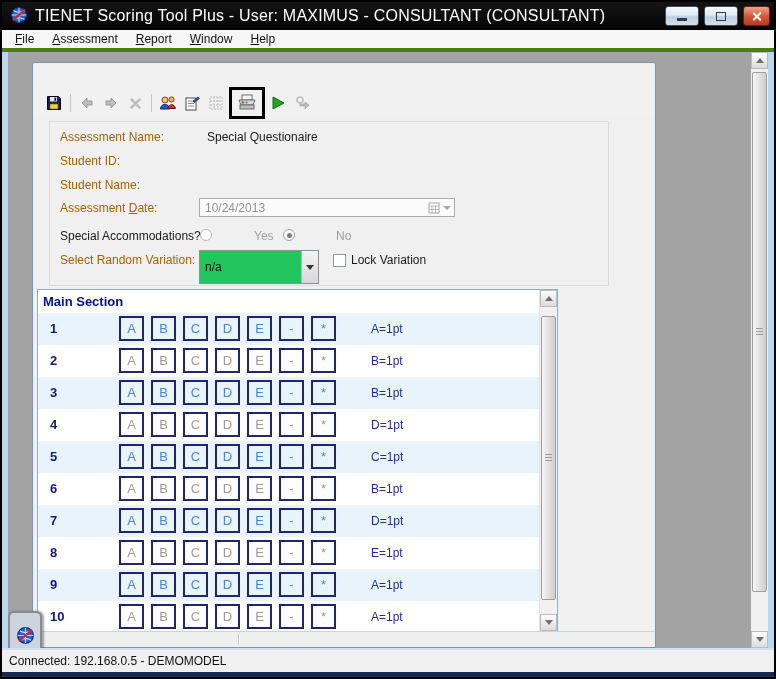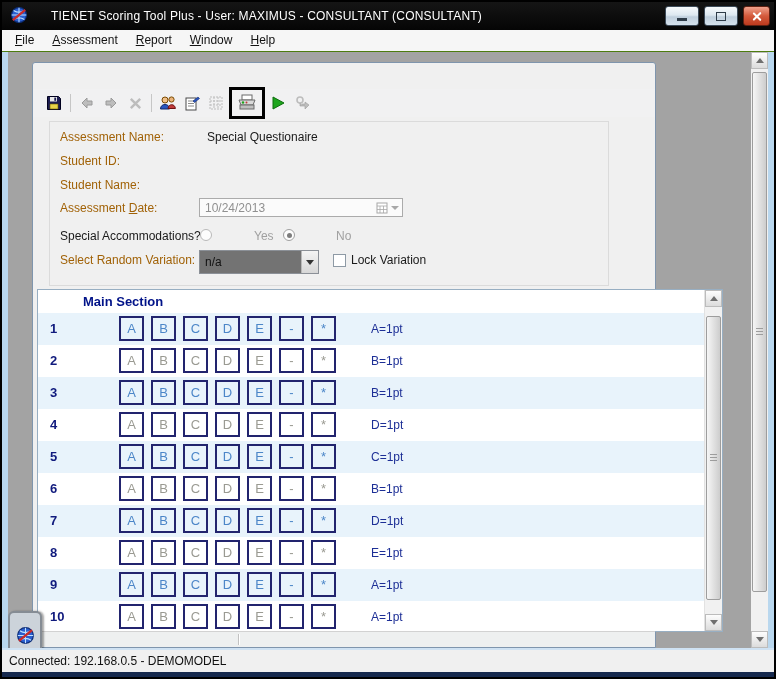--- a/index.html
+++ b/index.html
@@ -1,31 +1,31 @@
 <!DOCTYPE html>
 <html><head>
 <meta charset="utf-8">
 <style>
   html,body{margin:0;padding:0;background:#555;}
   #screen{position:relative;width:776px;height:679px;background:#000;font-family:"Liberation Sans",sans-serif;font-size:12px;overflow:hidden;}
   button{font-family:inherit;cursor:default;}
   
   .titlebar{position:absolute;left:2px;top:2px;width:772px;height:28px;background:linear-gradient(#151515,#050505);color:#fff;display:flex;align-items:center;padding-left:8px;box-sizing:border-box;}
-  .titlebar .ttl{margin-left:23px;font-size:12px;letter-spacing:.2px;}
+  .titlebar .ttl{margin-left:7px;font-size:16px;letter-spacing:.2px;}
   .mbtns{position:absolute;right:4px;top:4px;display:flex;gap:5px;}
   .mbtn{width:34px;height:20px;border:1px solid #3c4a58;border-radius:3px;background:linear-gradient(#f7fafc,#dde8f1 45%,#bfcfdd 55%,#d4e1ec);display:flex;align-items:center;justify-content:center;box-sizing:border-box;}
   .mbtn.close{width:27px;background:linear-gradient(#f0a28d,#d45a3c 50%,#bc3a1e);border-color:#5e2012;}
   .glyph-min{width:10px;height:3px;background:#2e3c49;margin-top:7px;}
   .glyph-restore{width:8px;height:7px;border:1.5px solid #2e3c49;background:transparent;}
   .glyph-close{position:relative;width:11px;height:11px;}
   .glyph-close::before,.glyph-close::after{content:'';position:absolute;left:5px;top:0;width:2.4px;height:11px;background:#fff;border-radius:1px;}
   .glyph-close::before{transform:rotate(45deg);}
   .glyph-close::after{transform:rotate(-45deg);}
   
-  .menubar{position:absolute;left:2px;top:30px;width:772px;height:22px;background:#f6f6f6;border-bottom:1px solid #4d7c0f;display:flex;align-items:flex-start;padding-left:4px;box-sizing:border-box;color:#111;}
+  .menubar{position:absolute;left:2px;top:30px;width:772px;height:22px;background:#f6f6f6;border-bottom:4px solid #4d7c0f;display:flex;align-items:center;padding-left:4px;box-sizing:border-box;color:#111;}
   .menu-item{padding:3px 9px;}
   .menu-item .mn{text-decoration:underline;}
   
   .client{position:absolute;left:2px;top:52px;width:772px;height:596px;background:#b9d7ee;}
   .mdi{position:absolute;left:6px;top:0;width:760px;height:596px;background:#a3a3a3;}
   
   .vsb{position:absolute;top:0;bottom:0;width:17px;background:#f1f1f1;}
   .sb-arrow{position:absolute;left:0;width:17px;height:17px;background:linear-gradient(#fdfdfd,#dcdcdc);border:1px solid #bcbcbc;box-sizing:border-box;display:flex;align-items:center;justify-content:center;}
   .tri-up{width:0;height:0;border-left:4px solid transparent;border-right:4px solid transparent;border-bottom:5px solid #6f6f6f;}
   .tri-down{width:0;height:0;border-left:4px solid transparent;border-right:4px solid transparent;border-top:5px solid #6f6f6f;}
@@ -44,34 +44,34 @@
   .toolbar{position:absolute;left:0;top:26px;right:0;height:28px;background:#f1f1f2;display:flex;align-items:center;padding-left:9px;}
   .tbtn{width:24px;height:24px;display:flex;align-items:center;justify-content:center;background:transparent;border:none;padding:0;}
   .tsep{width:1px;height:18px;background:#c6c6c6;margin:0 4px;}
   .hl-rect{border:3px solid #000;width:36px;height:32px;display:flex;align-items:center;justify-content:center;box-sizing:border-box;margin:0 1px;background:transparent;}
   
   .formarea{position:absolute;left:0;top:54px;right:0;height:172px;}
   .form-group{position:absolute;left:16px;top:4px;width:558px;height:163px;border:1px solid #dbdbdb;background:#f0f0f0;}
   .flabel{position:absolute;left:10px;color:#a16207;white-space:nowrap;}
   .fvalue{position:absolute;left:157px;color:#1a1a1a;white-space:nowrap;}
   .mn{text-decoration:underline;}
-  .date-box{position:absolute;left:149px;top:76px;width:204px;height:19px;background:#fbfbfb;border:1px solid #ababab;box-sizing:border-box;display:flex;align-items:center;padding-left:5px;color:#909090;}
+  .date-box{position:absolute;left:149px;top:76px;width:256px;height:19px;background:#fbfbfb;border:1px solid #ababab;box-sizing:border-box;display:flex;align-items:center;padding-left:5px;color:#909090;}
   .cal-group{margin-left:auto;display:flex;align-items:center;gap:3px;padding-right:3px;}
   .tri-down-sm{width:0;height:0;border-left:4px solid transparent;border-right:4px solid transparent;border-top:4px solid #a8a8a8;}
   .radio{position:absolute;width:12px;height:12px;border:1px solid #b9b9b9;border-radius:50%;background:#fdfdfd;box-sizing:border-box;}
   .radio.sel{border-color:#a0a0a0;}
   .radio.sel::after{content:'';position:absolute;left:2.5px;top:2.5px;width:5px;height:5px;border-radius:50%;background:#7d7d7d;}
   .rlabel{position:absolute;color:#a0a0a0;margin-left:36px;}
-  .combo{position:absolute;left:149px;top:128px;width:120px;height:24px;border:1px solid #8b9097;background:#737373;box-sizing:border-box;display:flex;align-items:center;padding-left:5px;color:#111;}
+  .combo{position:absolute;left:149px;top:128px;width:120px;height:34px;border:1px solid #8b9097;background:#22c55e;box-sizing:border-box;display:flex;align-items:center;padding-left:5px;color:#111;}
   .combo-btn{margin-left:auto;width:17px;height:100%;background:linear-gradient(#f4f4f4,#d7d7d7);border-left:1px solid #b8b8b8;display:flex;align-items:center;justify-content:center;box-sizing:border-box;}
   .combo-btn .t{width:0;height:0;border-left:4px solid transparent;border-right:4px solid transparent;border-top:5px solid #333;}
   .checkbox{position:absolute;left:283px;top:132px;width:13px;height:13px;border:1px solid #8e9aa5;background:#fff;box-sizing:border-box;}
   .cblabel{position:absolute;left:301px;top:131px;color:#1a1a1a;}
   
-  .section{position:absolute;left:4px;top:226px;width:686px;height:343px;background:#fff;border:1px solid #97aec2;box-sizing:border-box;overflow:hidden;padding-left:40px;}
+  .section{position:absolute;left:4px;top:226px;width:521px;height:343px;background:#fff;border:1px solid #97aec2;box-sizing:border-box;overflow:hidden;}
   .section-header{height:23px;line-height:23px;padding-left:5px;font-weight:bold;font-size:13px;color:#001288;}
   .rows{position:absolute;left:0;top:23px;right:17px;bottom:0;overflow:hidden;}
   .row{height:32px;position:relative;}
   .row.alt{background:#e8f3fb;}
   .row-num{position:absolute;left:12px;top:8px;font-weight:bold;color:#101a7d;font-size:13px;}
   .btns{position:absolute;left:81px;top:3px;display:flex;gap:7px;}
   .abtn{width:25px;height:25px;border:2px solid #22246e;background:transparent;display:flex;align-items:center;justify-content:center;font-size:13px;padding:0;}
   .row.alt .abtn{color:#4c86c8;}
   .row:not(.alt) .abtn{color:#9a9a92;}
   .row-key{position:absolute;left:333px;top:9px;color:#1d2f96;}

